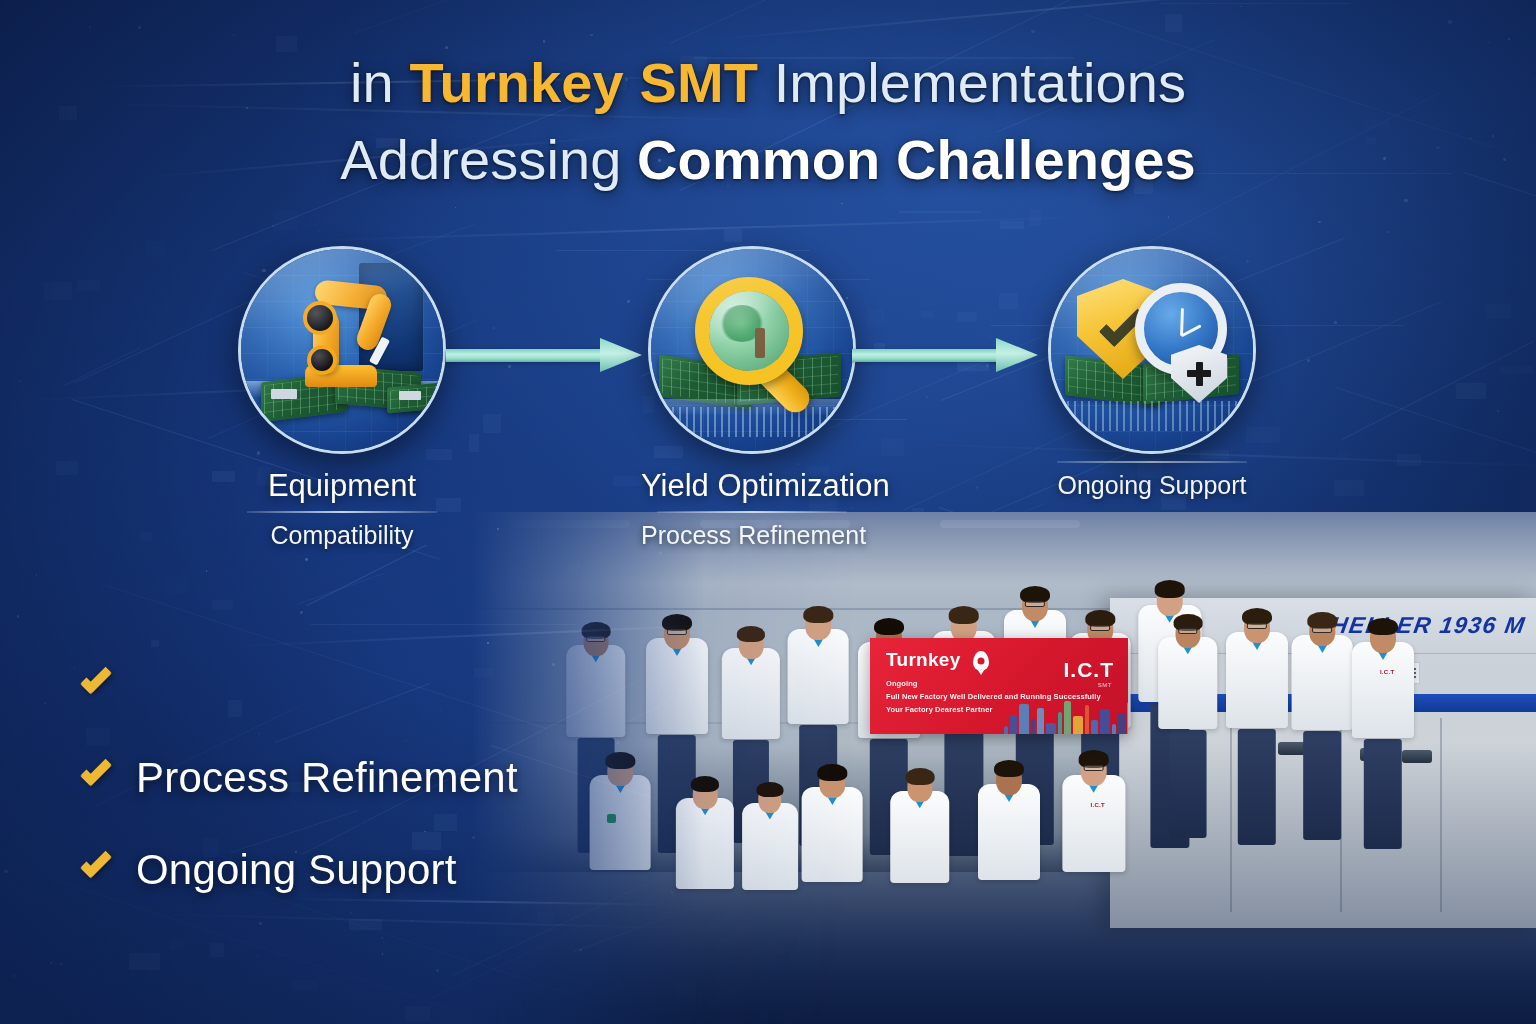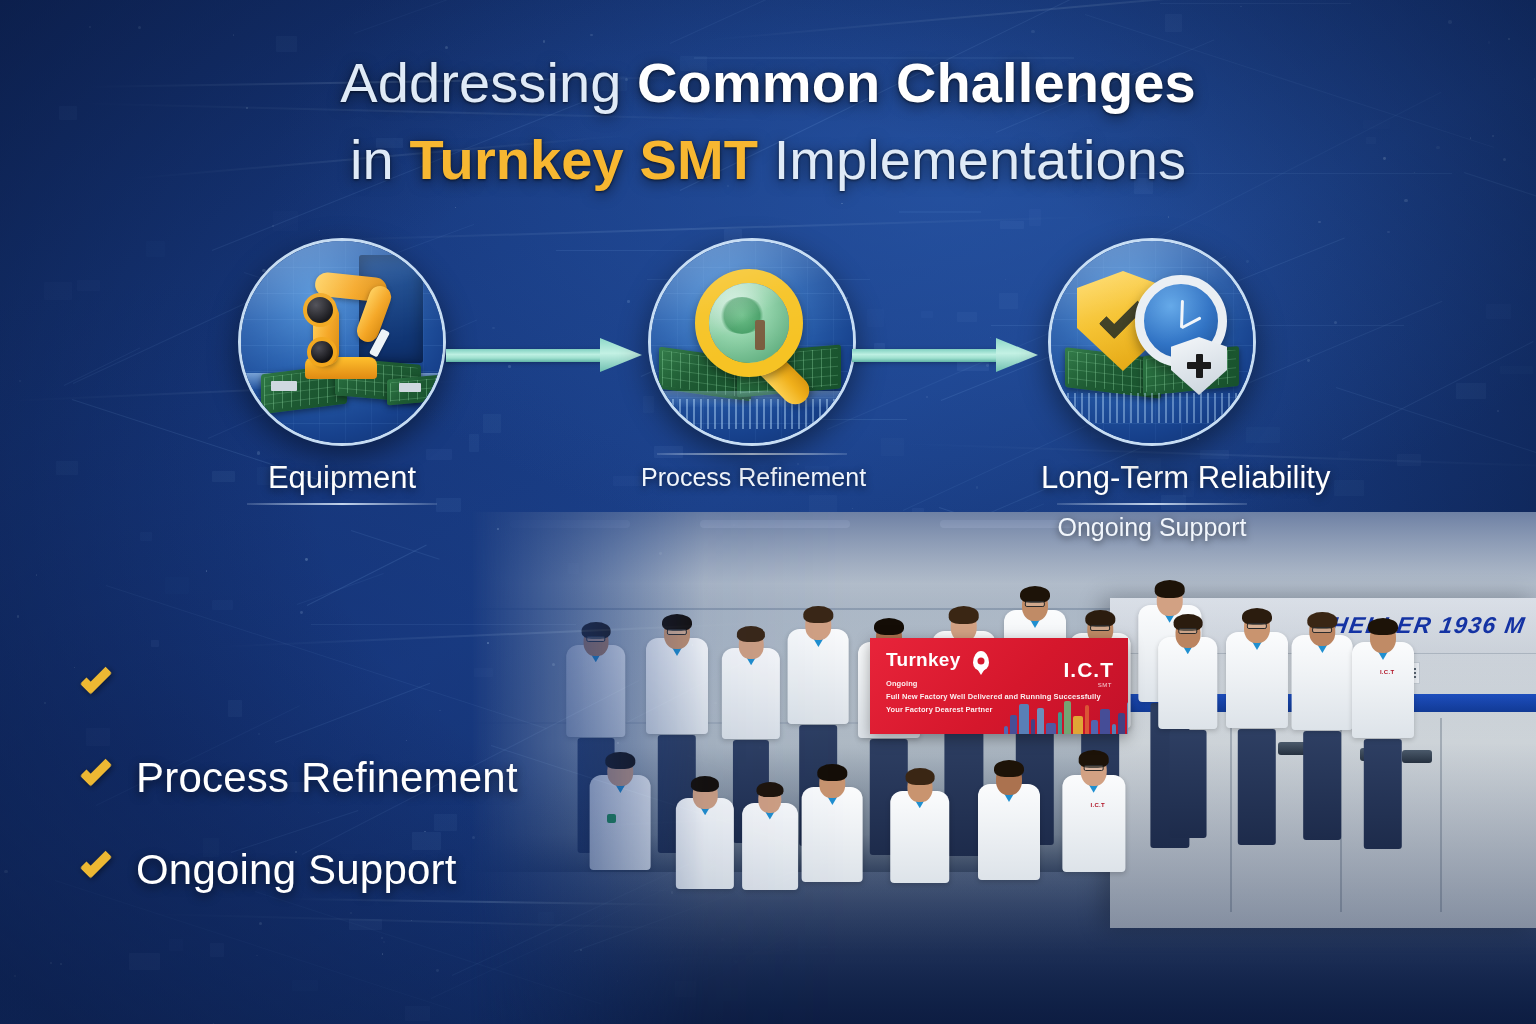--- a/index.html
+++ b/index.html
@@ -25,21 +25,21 @@
   
   .titleWrap { position:absolute; top:44px; left:0; width:100%; text-align:center; z-index:30; }
   .t-line { font-size:56px; font-weight:bold; letter-spacing:.1px; line-height:1.38;
             text-shadow:0 3px 14px rgba(0,0,0,.55), 0 1px 3px rgba(0,0,0,.6); }
   .t-soft { color:#dfeaf7; font-weight:normal; }
   .t-white { color:#ffffff; }
   .t-gold  { color:#f7b731; }
 
   
   .pipeline { position:absolute; top:238px; left:0; width:100%; height:300px; z-index:30; }
-  .node { position:absolute; top:0; width:222px; text-align:center; }
+  .node { position:absolute; top:8px; width:222px; text-align:center; }
   .node.n1 { left:231px; } .node.n2 { left:641px; } .node.n3 { left:1041px; }
 
   .disc { position:relative; width:208px; height:208px; margin:0 auto;
           border-radius:50%; overflow:hidden;
           border:3px solid rgba(214,234,252,.92);
           box-shadow:0 10px 30px rgba(0,0,0,.45), inset 0 0 40px rgba(10,40,95,.5); }
   .discBg { position:absolute; inset:0;
             background:radial-gradient(circle at 38% 28%, #4b8fd8 0%, #2a62b0 38%, #17418c 72%, #0e2c66 100%); }
   .discGrid { position:absolute; inset:0; opacity:.45;
      background-image:linear-gradient(rgba(140,200,255,.22) 1px, transparent 1px),
@@ -737,24 +737,24 @@
             <span style="left:125px;width:10px;height:34px;background:#4fb3e8;opacity:.85"></span>
           </div>
       </div>
     </div>
   </div>
 
   <div class="vig"></div>
 
   <div class="titleWrap">
     <div class="t-line">
+      <span class="t-soft">in </span><span class="t-gold">Turnkey SMT</span><span class="t-soft"> Implementations</span>
+    </div>
+    <div class="t-line">
       <span class="t-soft">Addressing </span><span class="t-white">Common Challenges</span>
-    </div>
-    <div class="t-line">
-      <span class="t-soft">in </span><span class="t-gold">Turnkey SMT</span><span class="t-soft"> Implementations</span>
     </div>
   </div>
 
   <div class="pipeline">
 
     <div class="node n1">
       <div class="disc">
         <div class="discBg"></div>
           <div class="discGrid"></div>
         <div class="wallpanel" style="left:118px;top:14px;width:64px;height:108px;"></div>
@@ -768,20 +768,21 @@
         <div class="arm-seg" style="left:72px;top:62px;width:26px;height:62px;"></div>
         <div class="arm-seg" style="left:74px;top:34px;width:72px;height:24px;transform:rotate(6deg);"></div>
         <div class="arm-seg" style="left:122px;top:44px;width:22px;height:58px;transform:rotate(20deg);"></div>
         <div class="joint" style="left:62px;top:52px;width:34px;height:34px;"></div>
         <div class="joint" style="left:66px;top:96px;width:30px;height:30px;"></div>
         <div class="tip" style="left:134px;top:88px;width:9px;height:28px;"></div>
         <div class="discGloss"></div>
       </div>
       <div class="capTop">Equipment</div>
       <div class="capRule"></div>
+      <div class="capSub">Compatibility</div>
     </div>
 
     <div class="arrowWrap a1">
       <div class="arrowBar"></div>
         <div class="arrowHead"></div>
     </div>
 
     <div class="node n2">
       <div class="disc">
         <div class="discBg"></div>
@@ -795,20 +796,21 @@
         <div class="mag-ring" style="left:44px;top:28px;">
           <div class="mag-lens">
             <div style="position:absolute;left:12%;top:18%;width:58%;height:46%;border-radius:50%;
                  background:radial-gradient(circle,#5eb87c 0%, #3f9a60 60%, rgba(63,154,96,0) 72%);opacity:.9;"></div>
             <div style="position:absolute;left:58%;top:46%;width:10px;height:30px;background:#7a5d3f;border-radius:2px;"></div>
             <div style="position:absolute;inset:0;background:linear-gradient(150deg,rgba(255,255,255,.45),rgba(255,255,255,0) 48%);"></div>
           </div>
         </div>
         <div class="discGloss"></div>
       </div>
+      <div class="capTop">Yield Optimization</div>
       <div class="capRule"></div>
       <div class="capSub">Process Refinement</div>
     </div>
 
     <div class="arrowWrap a2">
       <div class="arrowBar"></div>
         <div class="arrowHead"></div>
     </div>
 
     <div class="node n3">
@@ -825,21 +827,20 @@
         <div class="clock" style="left:84px;top:34px;">
           <div class="hand" style="left:50%;top:16px;width:3px;height:28px;margin-left:-1.5px;transform:rotate(2deg);"></div>
           <div class="hand" style="left:50%;top:22px;width:3px;height:22px;margin-left:-1.5px;transform:rotate(62deg);"></div>
         </div>
         <div class="plusBadge" style="left:120px;top:96px;">
           <div class="plusH" style="left:16px;top:25px;width:24px;height:7px;"></div>
           <div class="plusH" style="left:24.5px;top:17px;width:7px;height:24px;"></div>
         </div>
         <div class="discGloss"></div>
       </div>
-      <div class="capTop">Long-Term Reliability</div>
       <div class="capRule"></div>
       <div class="capSub">Ongoing Support</div>
     </div>
   </div>
 
   <div class="bullets">
     <div class="bullet">
       <span class="ck">
           <i></i>
         </span>

